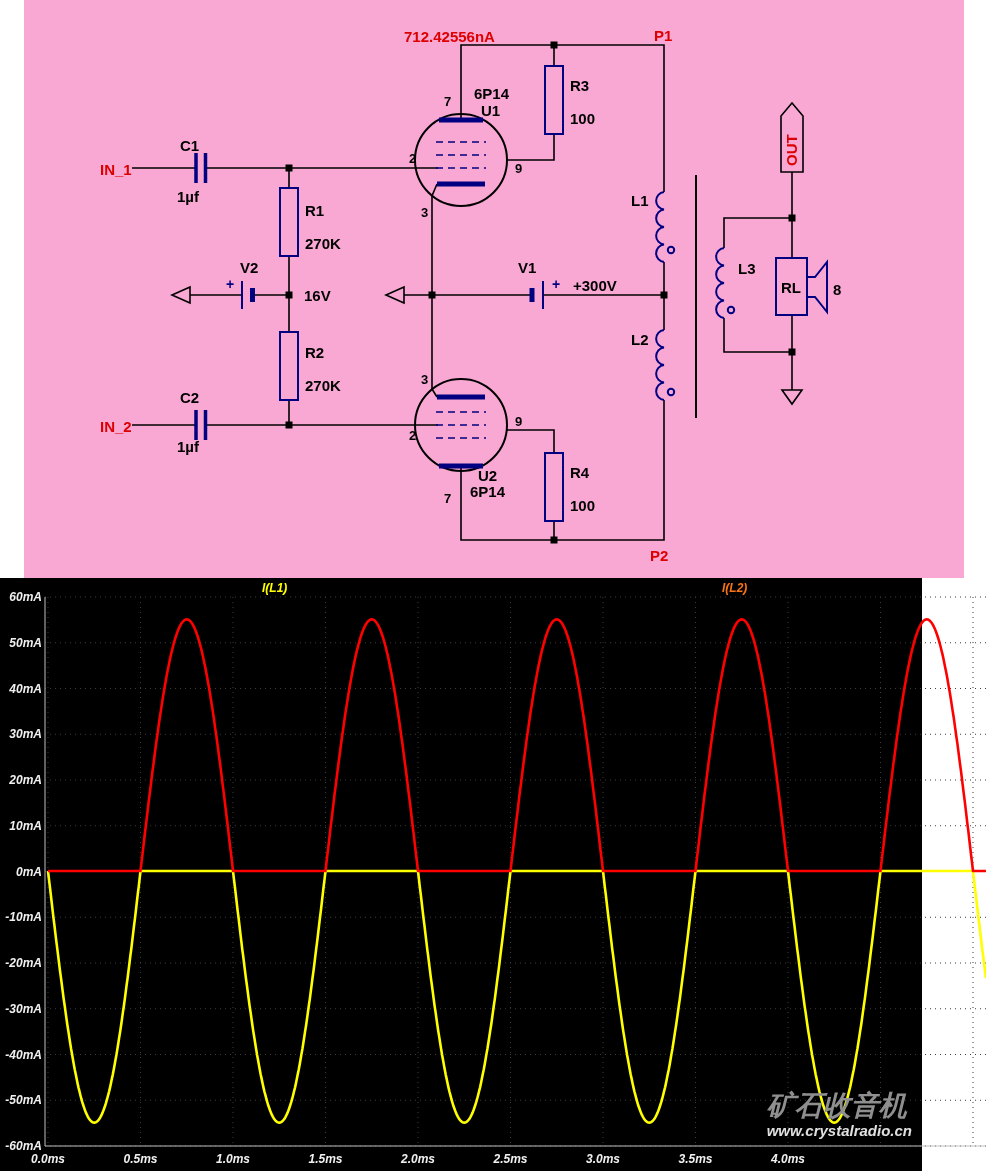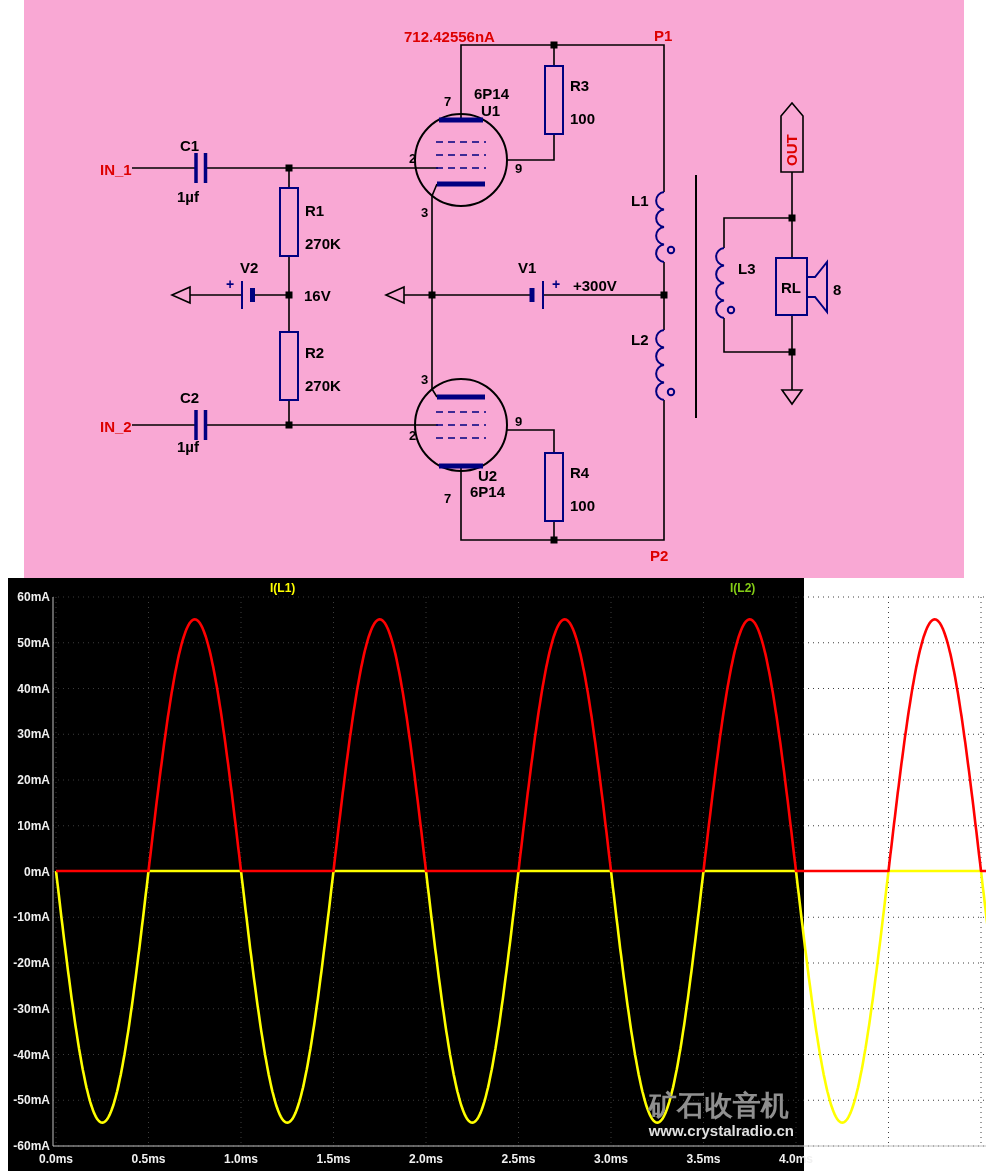--- a/index.html
+++ b/index.html
@@ -1,26 +1,26 @@
 <!DOCTYPE html>
 <html><head>
 <meta charset="utf-8">
 <style>
   html,body{margin:0;padding:0;background:#fff;}
   body{width:986px;height:1171px;position:relative;font-family:"Liberation Sans",sans-serif;overflow:hidden;}
   .schematic{position:absolute;left:0;top:0;width:940px;height:578px;background:#f9a8d4;margin-left:24px;}
-  .plot{position:absolute;left:8px;top:578px;width:796px;height:593px;background:#000;}
+  .plot{position:absolute;left:0;top:578px;width:922px;height:593px;background:#000;font-style:italic;}
   svg text{font-family:"Liberation Sans",sans-serif;}
   .net{fill:#dd0000;font-weight:bold;font-size:15px;}
   .lbl{fill:#000000;font-weight:bold;font-size:15px;}
   .pin{fill:#000000;font-weight:bold;font-size:13px;}
   .plus{fill:#000080;font-weight:bold;font-size:14px;}
   .legend{position:absolute;top:3px;font-size:12px;font-weight:bold;}
   .legend-1{left:262px;color:#ffff00;}
-  .legend-2{left:722px;color:#84cc16;}
+  .legend-2{left:722px;color:#f97316;}
   .watermark{position:absolute;right:10px;top:512px;text-align:left;line-height:1.15;}
   .wm1{font-size:28px;font-weight:bold;color:#8f8f8f;}
   .wm2{font-size:15px;font-weight:bold;color:#e0e0e0;}
 </style>
 </head>
 <body>
 
 <div class="schematic">
 <svg width="986" height="578" viewBox="0 0 986 578">
 

